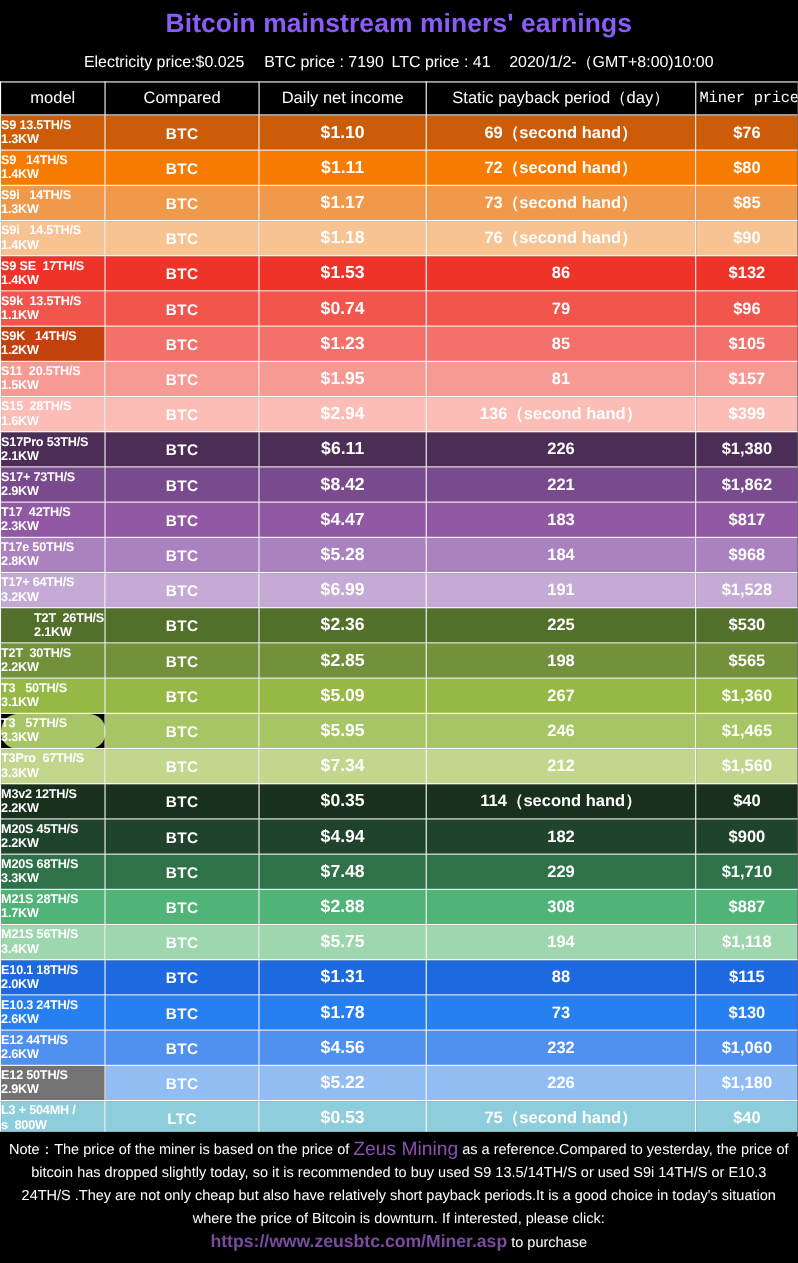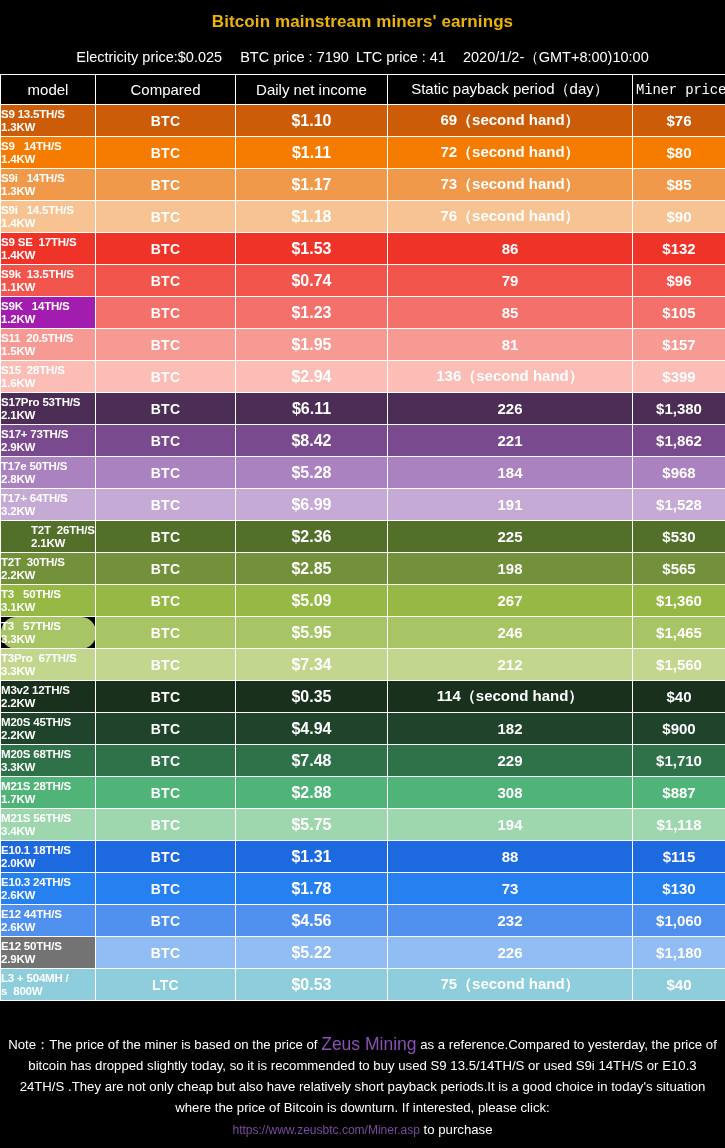--- a/index.html
+++ b/index.html
@@ -16,22 +16,22 @@
     position: relative;
     background: #000000;
   }
 
   
   .header {
     background: #000000;
     padding-top: 7px;
   }
   .title {
-    color: #eab308;
-    font-size: 17px;
+    color: #8b5cf6;
+    font-size: 24px;
     font-weight: bold;
     text-align: center;
     letter-spacing: 0.1px;
     line-height: 30px;
     height: 34px;
   }
   .subtitle {
     color: #ffffff;
     font-size: 14.5px;
     text-align: center;
@@ -115,22 +115,23 @@
     padding: 5px 6px 6px 6px;
   }
   .footer .brand {
     color: #8a4fb5;
     font-size: 17.5px;
     font-weight: normal;
     vertical-align: -1px;
   }
   .footer .url {
     color: #7a4b9e;
-    font-size: 12px;
+    font-size: 16px;
     text-decoration: none;
+    font-weight: bold;
   }
   .footer .urlline { line-height: 24px; }
 </style>
 </head>
 <body>
 
 <div id="page">
 
   <div class="header">
     <div class="title">Bitcoin mainstream miners' earnings</div>
@@ -193,21 +194,21 @@
           <td class="price" style="background: rgb(239, 51, 40);">$132</td>
         </tr>
         <tr>
           <td class="model" style="background: rgb(242, 85, 76);"><span>S9k&nbsp;&nbsp;13.5TH/S</span><span class="l2">1.1KW</span></td>
           <td class="curr" style="background: rgb(242, 85, 76);">BTC</td>
           <td class="income" style="background: rgb(242, 85, 76);">$0.74</td>
           <td class="payback" style="background: rgb(242, 85, 76);">79</td>
           <td class="price" style="background: rgb(242, 85, 76);">$96</td>
         </tr>
         <tr>
-          <td class="model" style="background: #a21caf; margin-top: 28px;"><span>S9K&nbsp;&nbsp;&nbsp;14TH/S</span><span class="l2">1.2KW</span></td>
+          <td class="model" style="background: #c2410c; margin-top: 28px;"><span>S9K&nbsp;&nbsp;&nbsp;14TH/S</span><span class="l2">1.2KW</span></td>
           <td class="curr" style="background: rgb(244, 112, 106);">BTC</td>
           <td class="income" style="background: rgb(244, 112, 106);">$1.23</td>
           <td class="payback" style="background: rgb(244, 112, 106);">85</td>
           <td class="price" style="background: rgb(244, 112, 106);">$105</td>
         </tr>
         <tr>
           <td class="model" style="background: rgb(248, 154, 148);"><span>S11&nbsp;&nbsp;20.5TH/S</span><span class="l2">1.5KW</span></td>
           <td class="curr" style="background: rgb(248, 154, 148);">BTC</td>
           <td class="income" style="background: rgb(248, 154, 148);">$1.95</td>
           <td class="payback" style="background: rgb(248, 154, 148);">81</td>
@@ -228,20 +229,27 @@
           <td class="price" style="background: rgb(76, 45, 85);">$1,380</td>
         </tr>
         <tr>
           <td class="model" style="background: rgb(122, 74, 142);"><span>S17+ 73TH/S</span><span class="l2">2.9KW</span></td>
           <td class="curr" style="background: rgb(122, 74, 142);">BTC</td>
           <td class="income" style="background: rgb(122, 74, 142);">$8.42</td>
           <td class="payback" style="background: rgb(122, 74, 142);">221</td>
           <td class="price" style="background: rgb(122, 74, 142);">$1,862</td>
         </tr>
         <tr>
+          <td class="model" style="background: rgb(145, 89, 163);"><span>T17&nbsp;&nbsp;42TH/S</span><span class="l2">2.3KW</span></td>
+          <td class="curr" style="background: rgb(145, 89, 163);">BTC</td>
+          <td class="income" style="background: rgb(145, 89, 163);">$4.47</td>
+          <td class="payback" style="background: rgb(145, 89, 163);">183</td>
+          <td class="price" style="background: rgb(145, 89, 163);">$817</td>
+        </tr>
+        <tr>
           <td class="model" style="background: rgb(171, 130, 192);"><span>T17e 50TH/S</span><span class="l2">2.8KW</span></td>
           <td class="curr" style="background: rgb(171, 130, 192);">BTC</td>
           <td class="income" style="background: rgb(171, 130, 192);">$5.28</td>
           <td class="payback" style="background: rgb(171, 130, 192);">184</td>
           <td class="price" style="background: rgb(171, 130, 192);">$968</td>
         </tr>
         <tr>
           <td class="model" style="background: rgb(198, 170, 214);"><span>T17+ 64TH/S</span><span class="l2">3.2KW</span></td>
           <td class="curr" style="background: rgb(198, 170, 214);">BTC</td>
           <td class="income" style="background: rgb(198, 170, 214);">$6.99</td>

